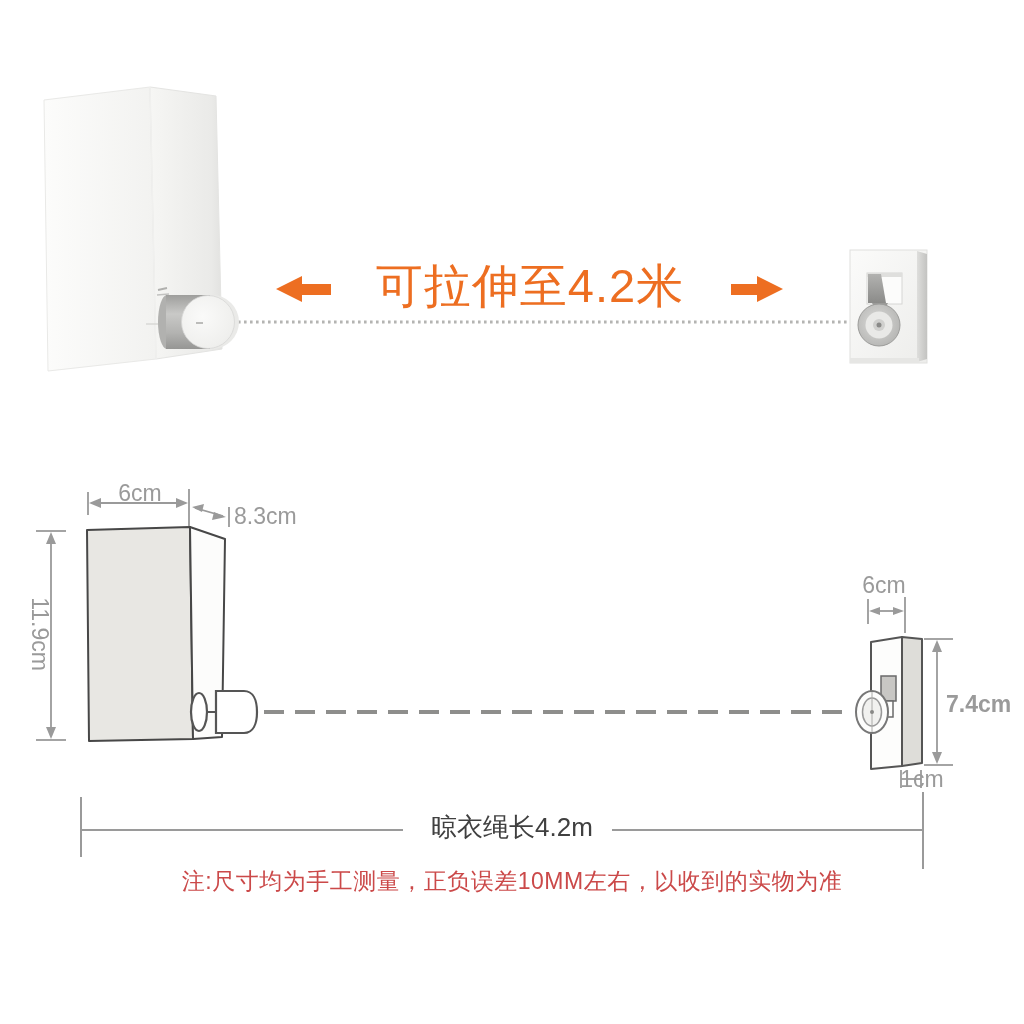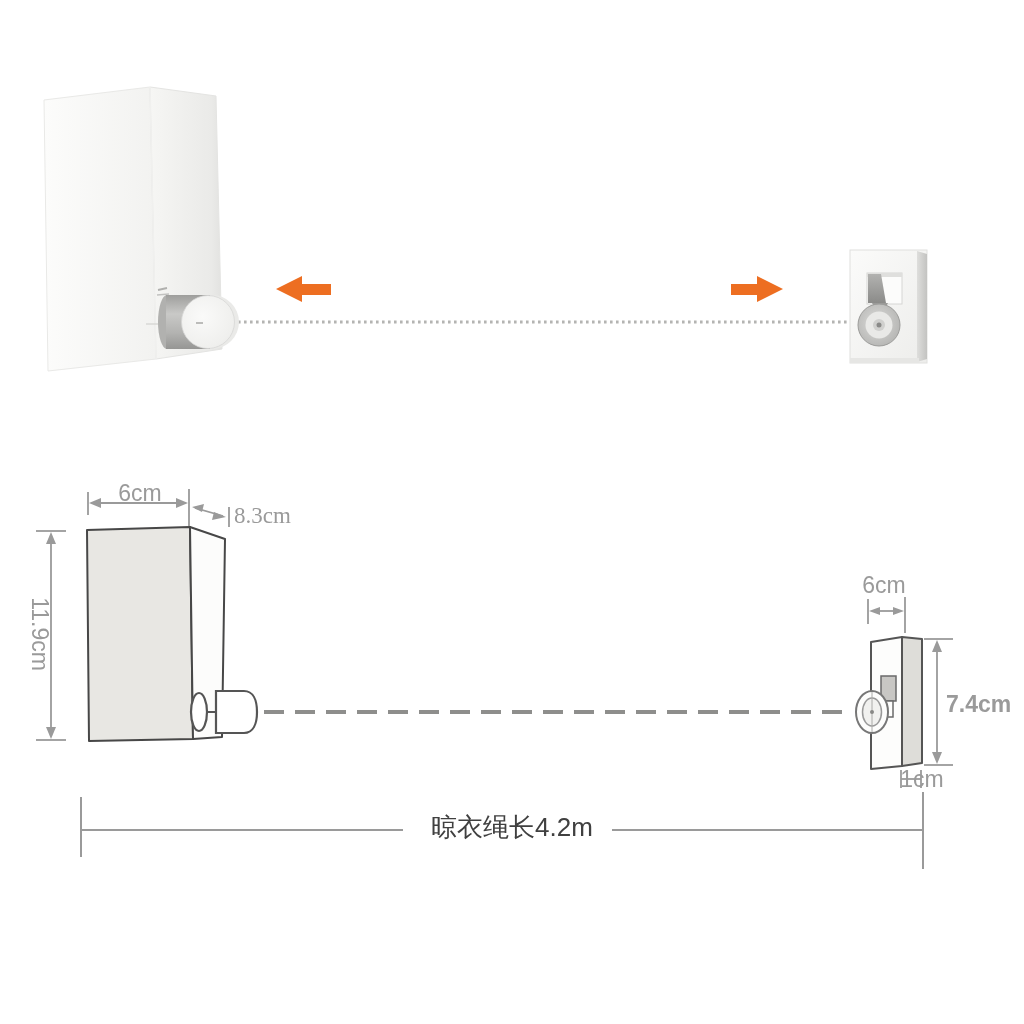--- a/index.html
+++ b/index.html
@@ -184,29 +184,31 @@
     </g>
 
     <g stroke="#9a9a9a" stroke-width="2">
       <line x1="81" y1="797" x2="81" y2="857"></line>
       <line x1="923" y1="792" x2="923" y2="869"></line>
       <line x1="81" y1="830" x2="403" y2="830"></line>
       <line x1="612" y1="830" x2="923" y2="830"></line>
     </g>
   </svg>
 
+  <div class="abs headline">可拉伸至4.2米</div>
 
   <div class="abs dim dim-center" style="left:110px;top:481px;width:60px;">6cm</div>
 
-  <div class="abs dim" style="left:234px;top:504px;font-family:Liberation Serif, serif;">8.3cm</div>
+  <div class="abs dim" style="left:234px;top:504px;">8.3cm</div>
 
   <div class="abs dim dim-rot">11.9cm</div>
 
   <div class="abs dim dim-center" style="left:854px;top:573px;width:60px;">6cm</div>
 
   <div class="abs dim" style="left:946px;top:692px;font-weight:bold;">7.4cm</div>
 
   <div class="abs dim dim-center" style="left:850px;top:767px;width:48px;margin-left:48px;">1cm</div>
 
   <div class="abs rope-len dim-center">晾衣绳长4.2m</div>
 
+  <div class="abs note dim-center">注:尺寸均为手工测量，正负误差10MM左右，以收到的实物为准</div>
 
 </div>
 
 </body></html>

